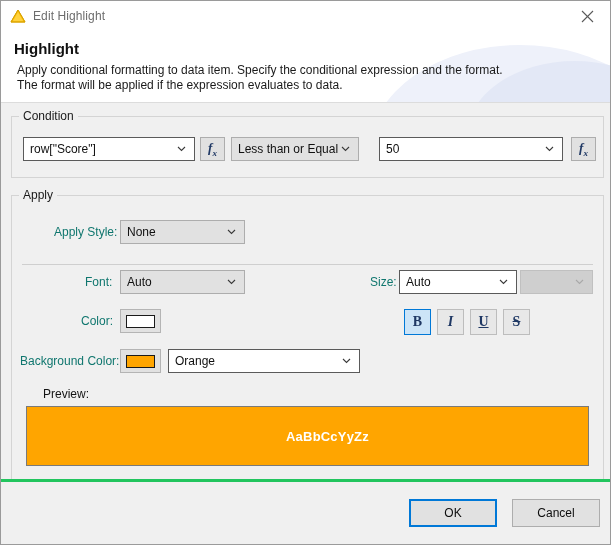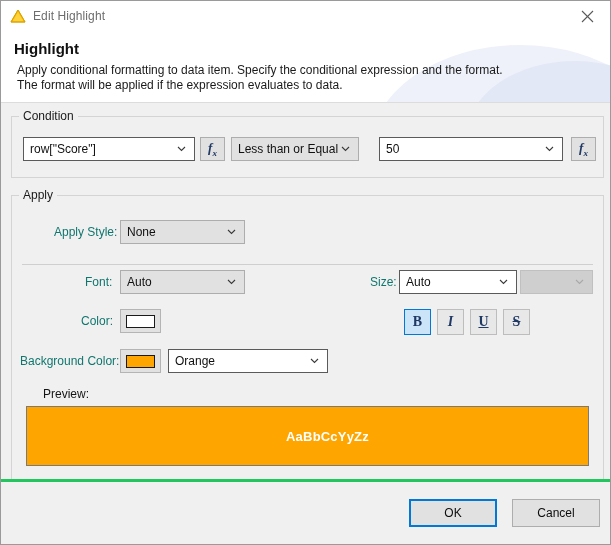--- a/index.html
+++ b/index.html
@@ -436,21 +436,21 @@
         <span class="gu">U</span>
       </div>
       <div class="stylebtn" style="left:491px; top:113px;">
         <span class="gs">S</span>
       </div>
 
       <span class="lbl" style="left:8px; top:158px;">Background Color:</span>
       <div class="swatch-btn" style="left:108px; top:153px;">
         <span class="swatch-inner" id="bg-swatch" style="background: rgb(255, 165, 0);"></span>
       </div>
-      <div class="combo white" style="left:156px; top:153px; width:160px;">
+      <div class="combo white" style="left:156px; top:153px; width:192px;">
         <span class="ctext">Orange</span>
         <span class="arrow">
           <svg width="9" height="9" viewBox="0 0 9 9">
               <polyline points="1,3 4.5,6.5 8,3" fill="none" stroke="#3a3a3a" stroke-width="1.1"></polyline>
             </svg>
         </span>
       </div>
 
       <span class="preview-label">Preview:</span>
       <div class="preview-box" id="preview-box" style="background: rgb(255, 165, 0);">

